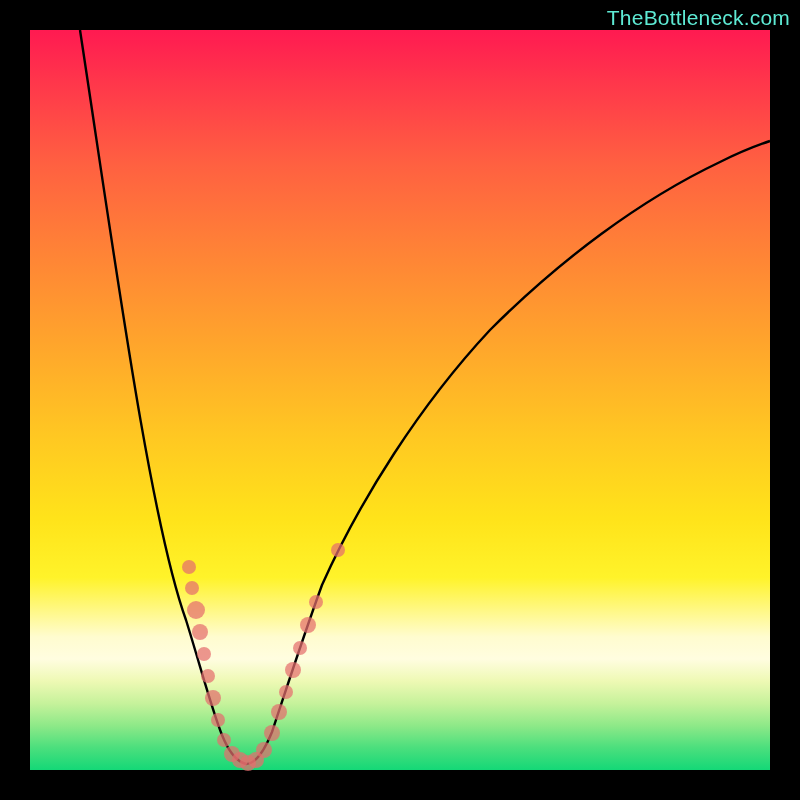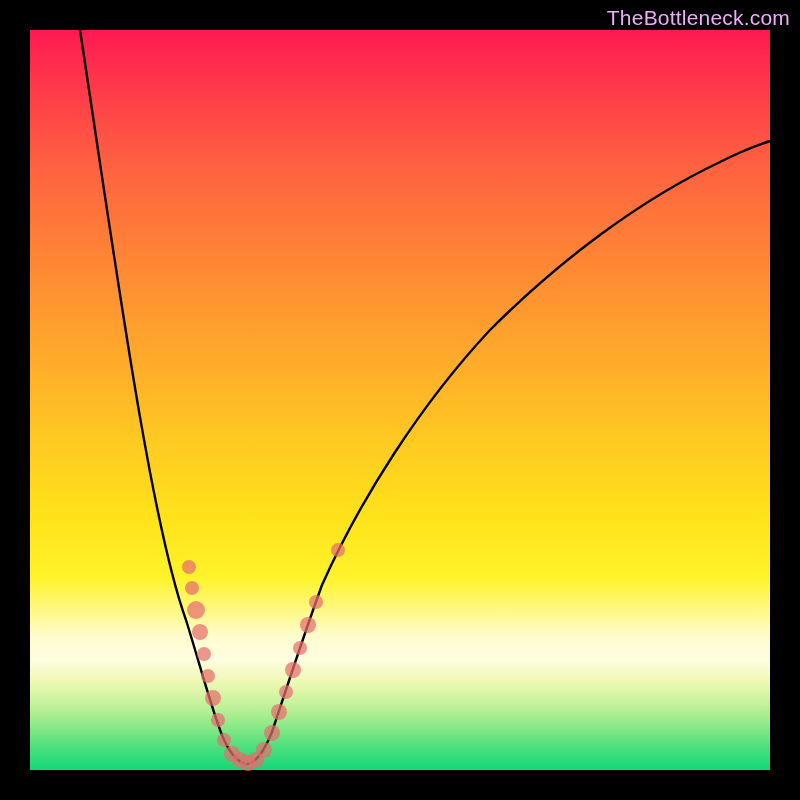--- a/index.html
+++ b/index.html
@@ -34,21 +34,21 @@
       #4bdf7d 97%,
       #14d877 100%
     );
   }
   .watermark {
     position: absolute;
     top: 6px;
     right: 10px;
     font-size: 21px;
     font-weight: 500;
-    color: #f0abfc;
+    color: #5eead4;
     letter-spacing: 0.2px;
     z-index: 20;
   }
   svg.overlay {
     position: absolute;
     left: 0;
     top: 0;
     width: 800px;
     height: 800px;
     z-index: 10;

